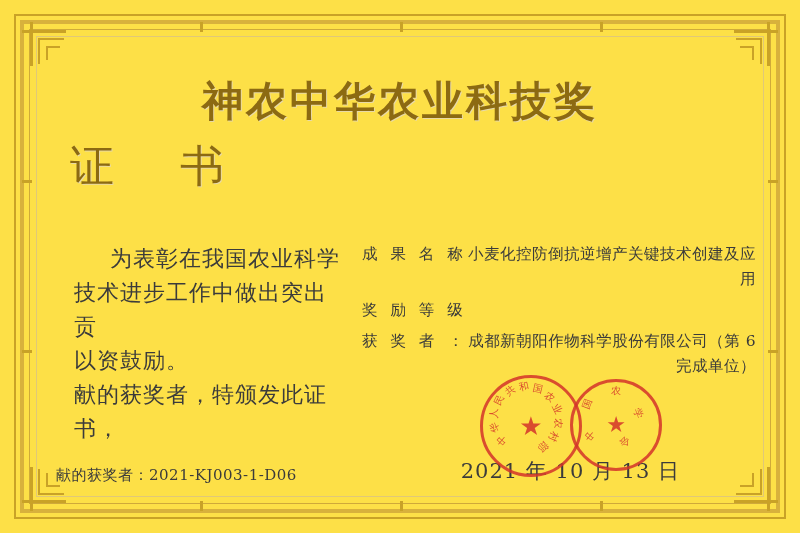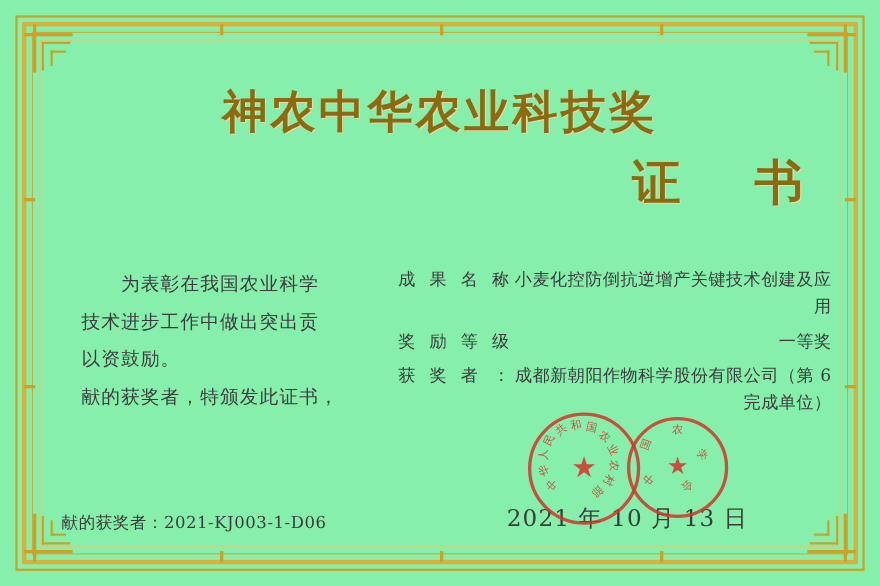--- a/index.html
+++ b/index.html
@@ -4,21 +4,21 @@
 <style>
   html, body {
     margin: 0;
     padding: 0;
     background: #ffffff;
   }
   #certificate {
     position: relative;
     width: 800px;
     height: 533px;
-    background: #86efac;
+    background: #fde047;
     overflow: hidden;
     font-family: "DejaVu Sans", sans-serif;
   }
   
   .border-outer {
     position: absolute;
     left: 14px; top: 14px; right: 14px; bottom: 14px;
     border: 2px solid #c9a227;
   }
   .border-mid {
@@ -76,41 +76,41 @@
     text-align: center;
     margin-top: 30px;
     font-family: "DejaVu Serif", serif;
     font-weight: bold;
     font-size: 41px;
     letter-spacing: 3px;
     color: #8c6a12;
     text-shadow: 1px 1px 0 #e8d9a6;
   }
   .title-sub {
-    text-align: right;
+    text-align: left;
     margin-top: 8px;
     font-family: "DejaVu Serif", serif;
-    font-weight: bold;
+    font-weight: normal;
     font-size: 44px;
     letter-spacing: 26px;
     text-indent: 26px;
     color: #8c6a12;
     text-shadow: 1px 1px 0 #e8d9a6;
   }
   .body-row {
     display: flex;
     margin-top: 46px;
     align-items: flex-start;
   }
   .citation {
     width: 300px;
     padding-left: 30px;
     box-sizing: border-box;
     font-family: Liberation Serif, serif;
-    font-size: 17px;
+    font-size: 22px;
     line-height: 34px;
     color: #3b3b3b;
     letter-spacing: 1px;
   }
   .citation .indent { padding-left: 36px; }
   .fields {
     flex: 1;
     padding-left: 18px;
     font-family: "DejaVu Serif", serif;
     font-size: 15.5px;
@@ -261,21 +261,20 @@
 
       <div class="fields">
         <div class="field">
           <div class="flabel">成 果 名 称</div>
           <div class="fcolon">：</div>
           <div class="fvalue">小麦化控防倒抗逆增产关键技术创建及应用</div>
         </div>
         <div class="field">
           <div class="flabel">奖 励 等 级</div>
           <div class="fcolon">：</div>
-          <div class="fvalue">一等奖</div>
         </div>
         <div class="field">
           <div class="flabel">获 奖 者</div>
           <div class="fcolon">：</div>
           <div class="fvalue">成都新朝阳作物科学股份有限公司（第 6 完成单位）</div>
         </div>
       </div>
 
     </div>
   </div>

